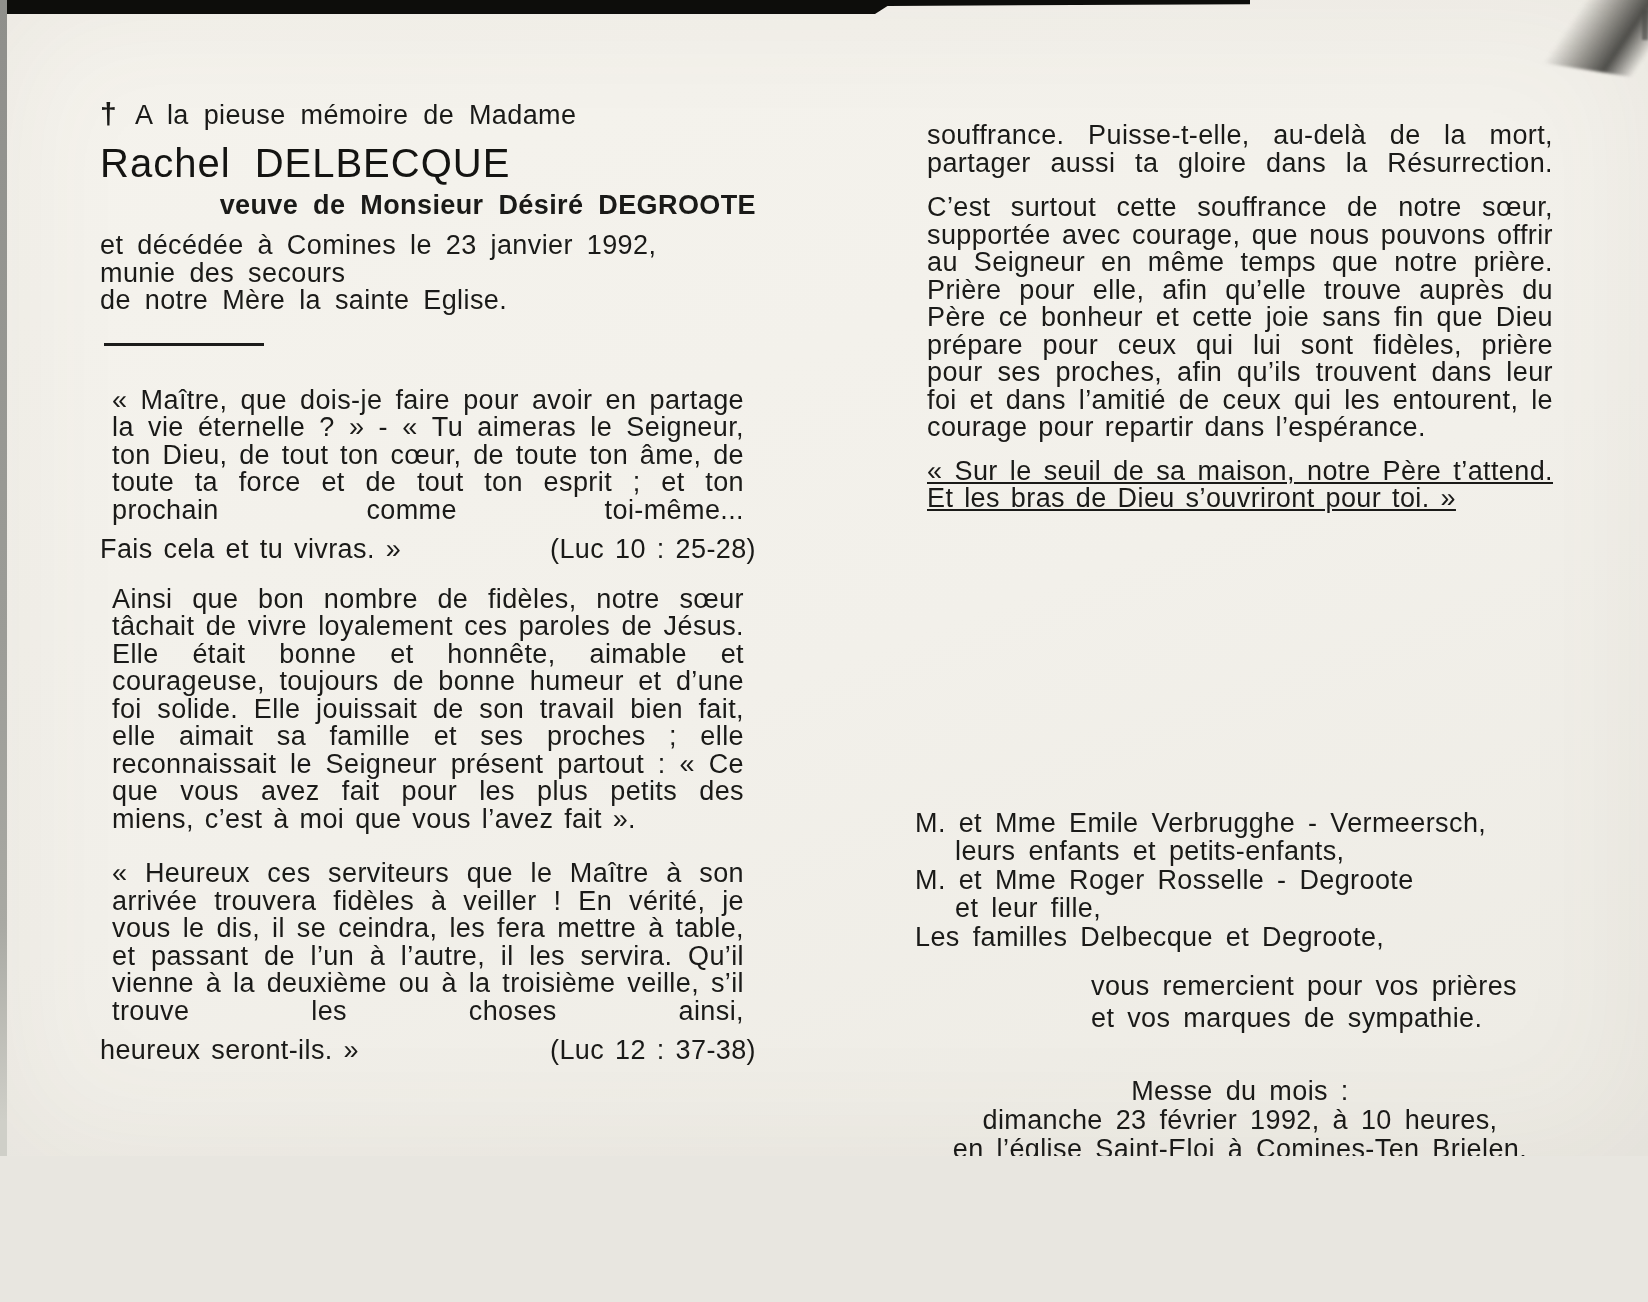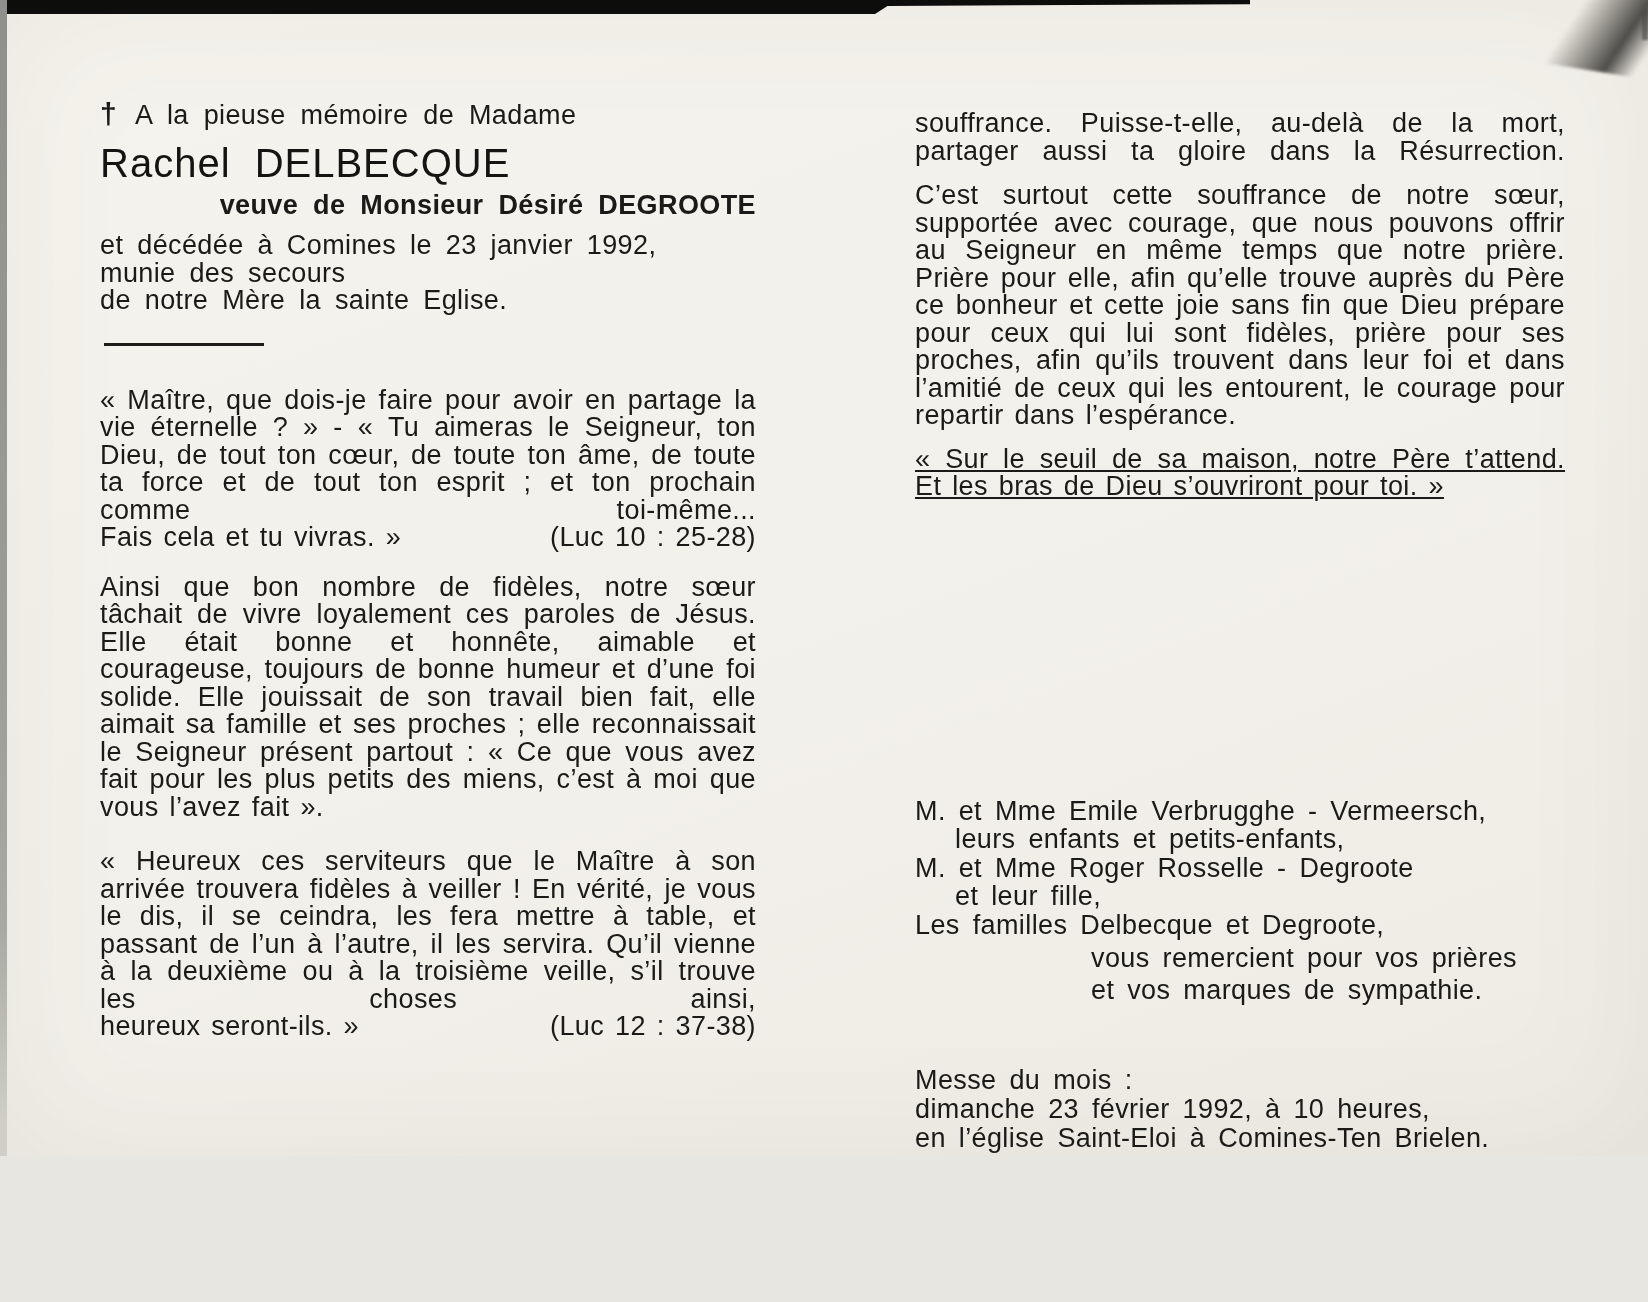--- a/index.html
+++ b/index.html
@@ -35,21 +35,21 @@
   }
   .left-strip {
     position: absolute; top: 0; left: 0; width: 7px; height: 100%;
     background: linear-gradient(to bottom, #8f8f8b 0%, #9c9c97 55%, #a9a9a3 80%, #cfcfc8 97%);
   }
   
   .col { position: absolute; }
   .col-left  { left: 100px; top: 100px; width: 656px; }
   .col-right { left: 915px; top: 110px; width: 650px; }
 
-  p { margin: 0; text-align: justify; }
+  p { margin: 12px; text-align: justify; }
   .flush { text-align-last: justify; }
   .split { display: flex; justify-content: space-between; align-items: flex-end; }
 
   .intro-line { white-space: nowrap; word-spacing: 7px; }
   .dagger { font-weight: bold; font-size: 30px; margin-right: 18px; }
   .name {
     margin: 9px 0 0 0;
     font-size: 40px; line-height: 48px; font-weight: normal;
     letter-spacing: 1px; word-spacing: 12px; white-space: nowrap;
     color: #141412;
@@ -61,22 +61,22 @@
   .p1 { margin-top: 41px; }
   .p2 { margin-top: 22px; }
   .p3 { margin-top: 27px; }
   .p4 { margin-top: 12px; }
 
   .rp2 { margin-top: 17px; }
   .rp3 { margin-top: 16px; text-decoration: underline; }
 
   .ack { margin-top: 296px; line-height: 28.5px; word-spacing: 5px; }
   .ack .indent { padding-left: 40px; }
-  .thanks { margin-top: 4px; margin-left: 176px; line-height: 31.5px; word-spacing: 5px; }
-  .mass { margin-top: 60px; line-height: 29px; word-spacing: 5px; }
+  .thanks { margin-top: 20px; margin-left: 176px; line-height: 31.5px; word-spacing: 5px; }
+  .mass { margin-top: 43px; line-height: 29px; word-spacing: 5px; text-align: center; }
   .footer { margin-top: 66px; display: flex; justify-content: flex-start; word-spacing: 5px; }
 </style>
 </head>
 <body>
 
 <div class="page">
 
   <div class="top-band"></div>
   <div class="corner-smudge"></div>
   <div class="edge-nick"></div>

